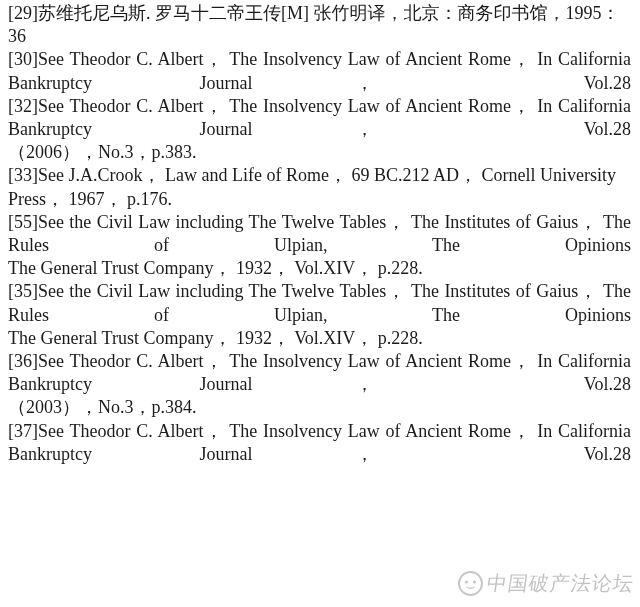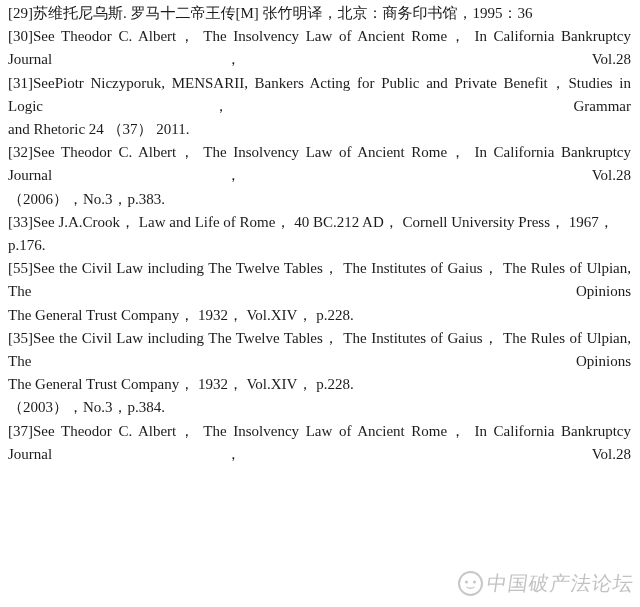--- a/index.html
+++ b/index.html
@@ -15,21 +15,21 @@
     font-family: "Liberation Serif", "DejaVu Serif", serif;
     color: #1b1b1b;
   }
   .doc {
     padding: 2px 9px 0 8px;
   }
   .ref-item {
     margin: 0;
   }
   .ref-line {
-    font-size: 15px;
+    font-size: 18px;
     line-height: 23.2px;
     white-space: normal;
     text-align: left;
   }
   .ref-line.fill {
     text-align: justify;
     text-align-last: justify;
   }
   .watermark {
     position: absolute;
@@ -60,39 +60,36 @@
 
 <div class="doc">
   <div id="references-list">
       <div class="ref-item">
         <div class="ref-line">[29]苏维托尼乌斯. 罗马十二帝王传[M] 张竹明译，北京：商务印书馆，1995：36</div>
       </div>
       <div class="ref-item">
         <div class="ref-line fill">[30]See Theodor C. Albert， The Insolvency Law of Ancient Rome， In California Bankruptcy Journal， Vol.28</div>
       </div>
       <div class="ref-item">
-        <div class="ref-line fill">[31]SeePiotr Niczyporuk, MENSARII, Bankers Acting for Public and Private Benefit，Studies in Logic， Grammar</div>
-        <div class="ref-line">and Rhetoric 24 （37） 2011.</div>
-      </div>
-      <div class="ref-item">
         <div class="ref-line fill">[32]See Theodor C. Albert， The Insolvency Law of Ancient Rome， In California Bankruptcy Journal， Vol.28</div>
         <div class="ref-line">（2006），No.3，p.383.</div>
       </div>
       <div class="ref-item">
-        <div class="ref-line">[33]See J.A.Crook， Law and Life of Rome， 40 BC.212 AD， Cornell University Press， 1967， p.176.</div>
+        <div class="ref-line">[33]See J.A.Crook， Law and Life of Rome， 69 BC.212 AD， Cornell University Press， 1967， p.176.</div>
       </div>
       <div class="ref-item">
         <div class="ref-line fill">[55]See the Civil Law including The Twelve Tables， The Institutes of Gaius， The Rules of Ulpian, The Opinions</div>
         <div class="ref-line">The General Trust Company， 1932， Vol.XIV， p.228.</div>
       </div>
       <div class="ref-item">
         <div class="ref-line fill">[35]See the Civil Law including The Twelve Tables， The Institutes of Gaius， The Rules of Ulpian, The Opinions</div>
         <div class="ref-line">The General Trust Company， 1932， Vol.XIV， p.228.</div>
       </div>
       <div class="ref-item">
+        <div class="ref-line fill">[36]See Theodor C. Albert， The Insolvency Law of Ancient Rome， In California Bankruptcy Journal， Vol.28</div>
         <div class="ref-line">（2003），No.3，p.384.</div>
       </div>
       <div class="ref-item">
         <div class="ref-line fill">[37]See Theodor C. Albert， The Insolvency Law of Ancient Rome， In California Bankruptcy Journal， Vol.28</div>
       </div>
     </div>
 </div>
 
 <div class="watermark">
   <svg class="wm-logo" viewBox="0 0 27 27">

